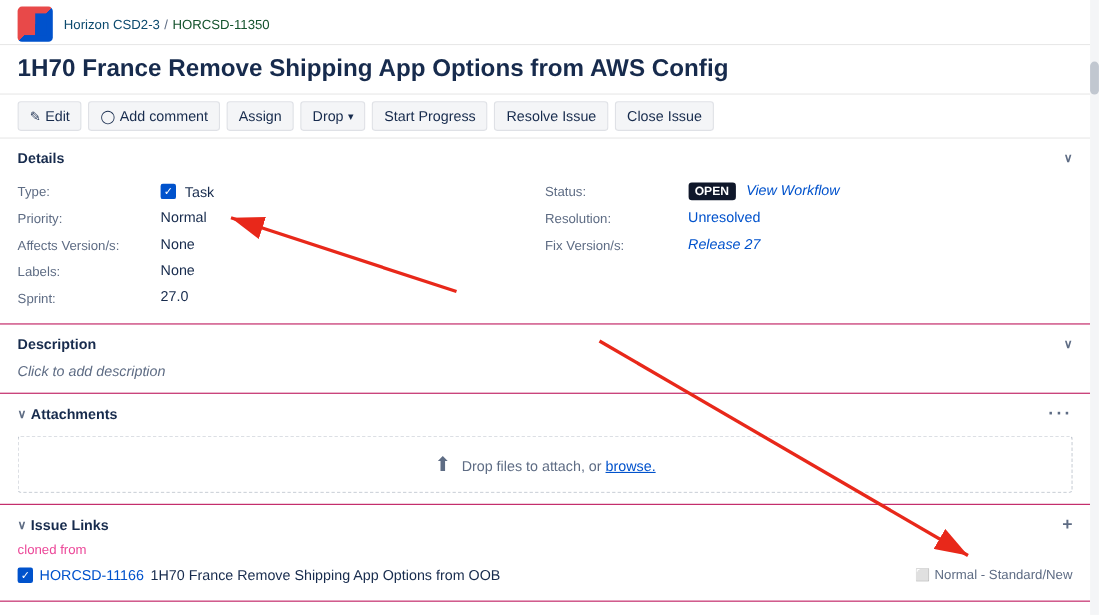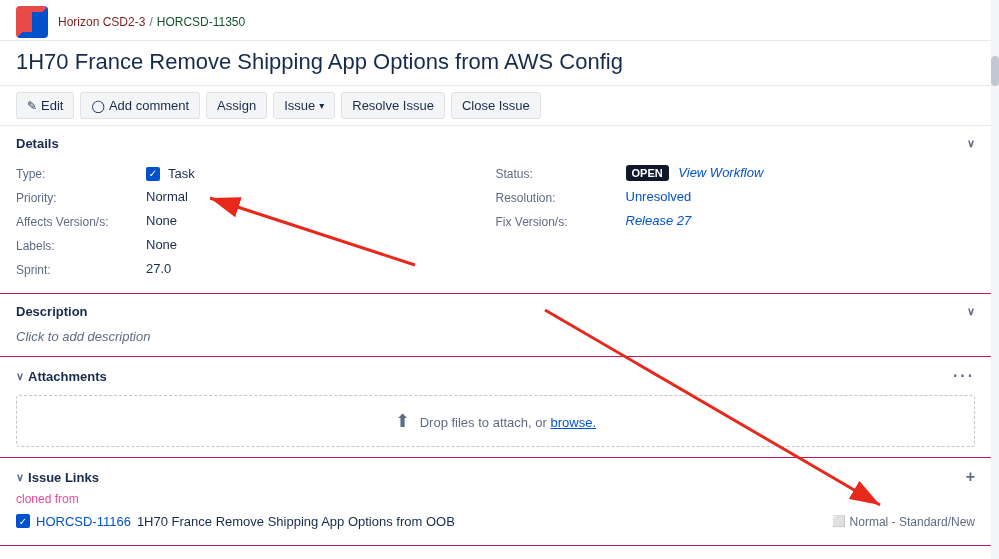--- a/index.html
+++ b/index.html
@@ -1,18 +1,18 @@
 <!DOCTYPE html>
 <html><head>
   <meta charset="utf-8">
   <style>
     * { box-sizing: border-box; margin: 0; padding: 0; }
     body { font-family: -apple-system, BlinkMacSystemFont, 'Segoe UI', Arial, sans-serif; font-size: 13px; color: #172b4d; background: #fff; overflow-x: hidden; }
 
-    .issue-title { padding: 8px 16px 10px; font-size: 22px; font-weight: 400; color: #172b4d; }
+    .issue-title { padding: 8px 16px 10px; font-size: 22px; font-weight: 700; color: #172b4d; }
 
     .toolbar { display: flex; align-items: center; gap: 6px; padding: 6px 16px; border-top: 1px solid #e8e8e8; border-bottom: 1px solid #e8e8e8; }
     .btn { display: inline-flex; align-items: center; gap: 4px; padding: 5px 10px; border: 1px solid #dfe1e6; border-radius: 3px; background: #f4f5f7; font-size: 13px; color: #172b4d; cursor: pointer; white-space: nowrap; }
 
     .section { border-bottom: 1px solid #be185d; padding: 0; }
     .section-header { display: flex; align-items: center; justify-content: space-between; padding: 10px 16px 6px; font-weight: 600; font-size: 13px; cursor: pointer; }
     .section-header .chevron { color: #5e6c84; font-size: 11px; }
     .section-content { padding: 4px 16px 12px; }
 
     .details-grid { display: grid; grid-template-columns: 1fr 1fr; gap: 0; }
@@ -32,21 +32,21 @@
     .attachments-header .more-dots { color: #5e6c84; font-size: 16px; letter-spacing: 2px; cursor: pointer; }
 
     .drop-zone { border: 1px dashed #c1c7d0; border-radius: 3px; margin: 4px 16px 10px; padding: 14px; text-align: center; color: #5e6c84; font-size: 13px; }
     .drop-zone a { color: #0052cc; }
 
     .issue-links-header { display: flex; align-items: center; justify-content: space-between; padding: 10px 16px 6px; font-weight: 600; font-size: 13px; }
     .issue-links-header .plus { color: #5e6c84; font-size: 16px; cursor: pointer; }
     .issue-links-content { padding: 0 16px 12px; }
     .cloned-from-label { font-size: 12px; color: #ec4899; margin-bottom: 4px; }
     .issue-link-item { display: flex; align-items: center; justify-content: space-between; padding: 4px 0; }
-    .issue-link-left { display: flex; align-items: flex-start; gap: 6px; }
+    .issue-link-left { display: flex; align-items: flex-end; gap: 6px; }
     .issue-link-checkbox { width: 14px; height: 14px; background: #0052cc; border-radius: 2px; display: inline-flex; align-items: center; justify-content: center; flex-shrink: 0; }
     .issue-link-checkbox::after { content: '✓'; color: #fff; font-size: 10px; }
     .issue-link-key { color: #0052cc; text-decoration: none; font-size: 13px; }
     .issue-link-summary { color: #172b4d; font-size: 13px; }
     .issue-link-right { color: #5e6c84; font-size: 12px; display: flex; align-items: center; gap: 4px; }
 
     
     .arrows-overlay {
       position: fixed;
       top: 0; left: 0;
@@ -74,42 +74,45 @@
 
     <div class="top-bar">
       <div class="logo-area">
         <div class="logo-box">
           <svg width="20" height="20" viewBox="0 0 20 20">
             <rect width="10" height="20" fill="#e84949"></rect>
             <rect x="10" width="10" height="20" fill="#0052cc"></rect>
           </svg>
         </div>
       </div>
-      <a href="#" style="color:#7f1d1d;text-decoration:none;font-size:12px;">Horizon CSD2-3</a>
+      <a href="#" style="color:#0c4a6e;text-decoration:none;font-size:12px;">Horizon CSD2-3</a>
       <span style="margin:0 4px;color:#5e6c84;font-size:12px;">/</span>
       <a href="#" style="color:#14532d;text-decoration:none;font-size:12px;">HORCSD-11350</a>
     </div>
 
     <div class="issue-title">1H70 France Remove Shipping App Options from AWS Config</div>
 
     <div class="toolbar">
       <button class="btn">
         <span style="font-size:12px;">✎</span>
         <span>Edit</span>
       </button>
       <button class="btn">
         <span style="font-size:12px;">◯</span>
         <span>Add comment</span>
       </button>
       <button class="btn">
         <span>Assign</span>
       </button>
       <button class="btn">
-        <span>Issue</span>
+        <span>Drop</span>
         <span style="font-size:10px;">▾</span>
+      </button>
+      <button class="btn">
+        <span>Start Progress</span>
       </button>
       <button class="btn">
         <span>Resolve Issue</span>
       </button>
       <button class="btn">
         <span>Close Issue</span>
       </button>
     </div>
 
     <div class="section">

